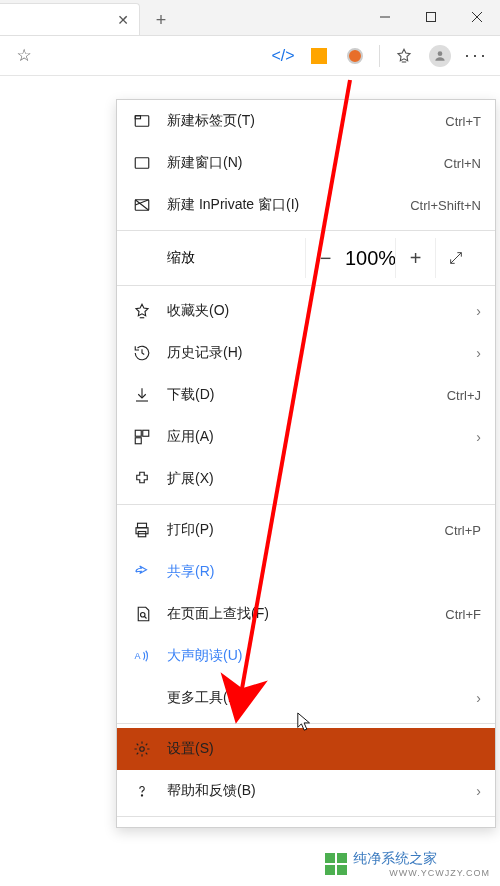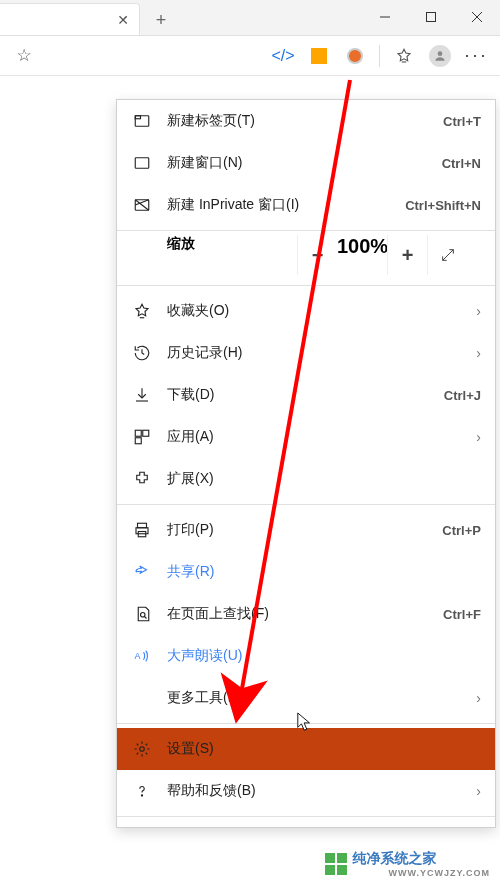--- a/index.html
+++ b/index.html
@@ -27,40 +27,40 @@
   .more-dots { font-size:18px; letter-spacing:2px; color:#333;}
 
   
   .menu { position:absolute; top:76px; right:4px; left:116px; background:#fff; border:1px solid #d0d0d0; box-shadow:0 4px 12px rgba(0,0,0,0.15); padding-bottom:6px;margin-top:23px;}
   .menu-row { display:flex; align-items:center; height:42px; padding:0 14px; color:#222; font-size:14px; }
   .menu-row.disabled { color:#3b82f6; }
   .menu-row.highlight { background:#c2410c; }
   .mi-icon { width:22px; display:flex; align-items:center; justify-content:center; margin-right:14px; color:inherit; }
   .mi-icon svg { width:18px; height:18px; stroke:currentColor; fill:none; stroke-width:1.5; }
   .mi-label { flex:1; }
-  .mi-shortcut { color:#555; font-size:13px;font-weight:bold; }
+  .mi-shortcut { color:#555; font-size:13px; }
   .mi-chevron { color:#777; font-size:14px; margin-left:8px;}
   .sep { height:1px; background:#e0e0e0; margin:4px 0; }
 
-  .zoom-row { display:flex; align-items:flex-start; height:46px; padding:0 28px 0 50px; font-size:14px;font-weight:bold;}
+  .zoom-row { display:flex; align-items:center; height:46px; padding:0 20px 0 50px; font-size:14px;}
   .zoom-label { flex:1; font-size:14px;}
   .zoom-btn { width:40px; height:40px; display:flex; align-items:center;justify-content:center; font-size:20px; color:#444; border-left:1px solid #eee;}
   .zoom-val { width:50px; text-align:center; font-size:20px;}
   .fs-btn { width:40px;height:40px;display:flex;align-items:center;justify-content:center;border-left:1px solid #eee;}
   .fs-btn svg{width:16px;height:16px;stroke:#444;fill:none;stroke-width:1.5;}
 
   
   .arrow-svg { position:absolute; top:72px; left:110px; pointer-events:none; }
 
   
   .cursor { position:absolute; top:711px; left:296px; pointer-events:none;}
   .cursor svg{width:18px;height:22px;}
 
   
-  .watermark { position:absolute; bottom:8px; right:10px; display:flex; align-items:center; gap:6px; font-size:14px; color:#3a7abf; font-weight:700;}
+  .watermark { position:absolute; bottom:8px; right:10px; display:flex; align-items:center; gap:6px; font-size:14px; color:#3a7abf; font-weight:400;}
   .wm-logo { width:22px;height:22px; display:grid; grid-template-columns:1fr 1fr; grid-template-rows:1fr 1fr; gap:2px;}
   .wm-logo span{background:#4caf50;}
   .wm-sub{font-size:9px;color:#888;letter-spacing:1px;margin-left:36px;}
 </style>
 </head>
 <body>
 
 <div class="tabstrip">
   <div class="tab">
     <span class="tab-close">✕</span>

